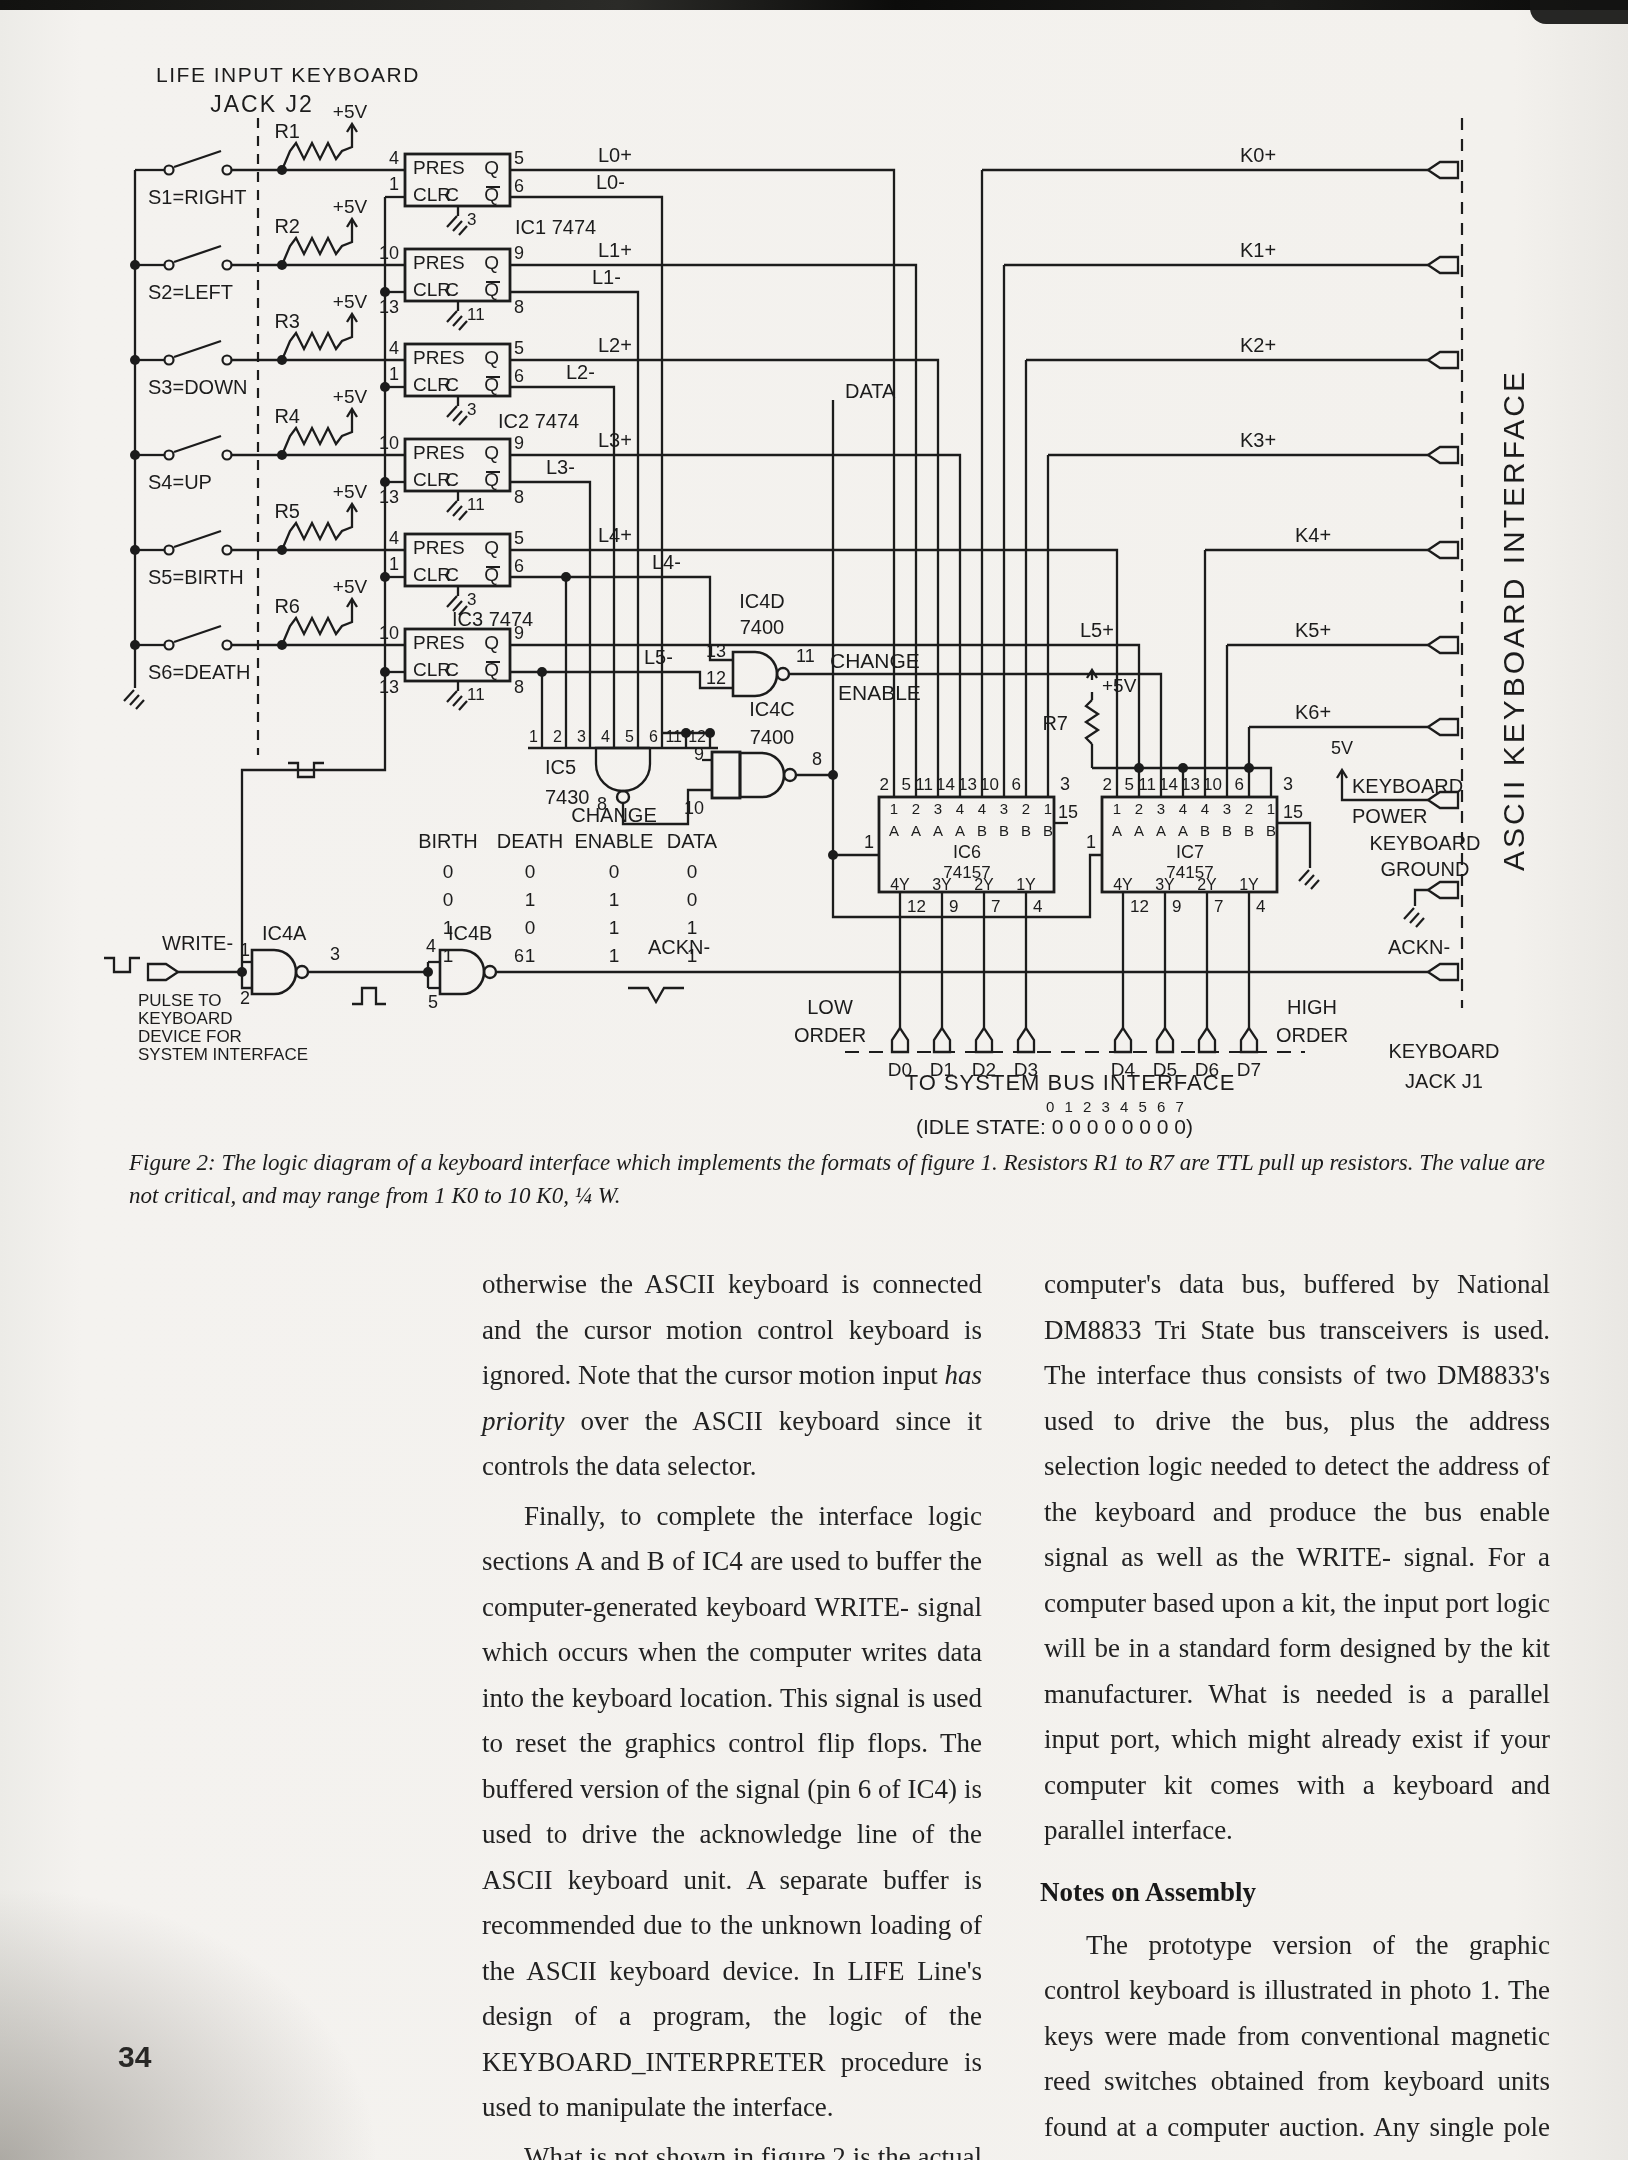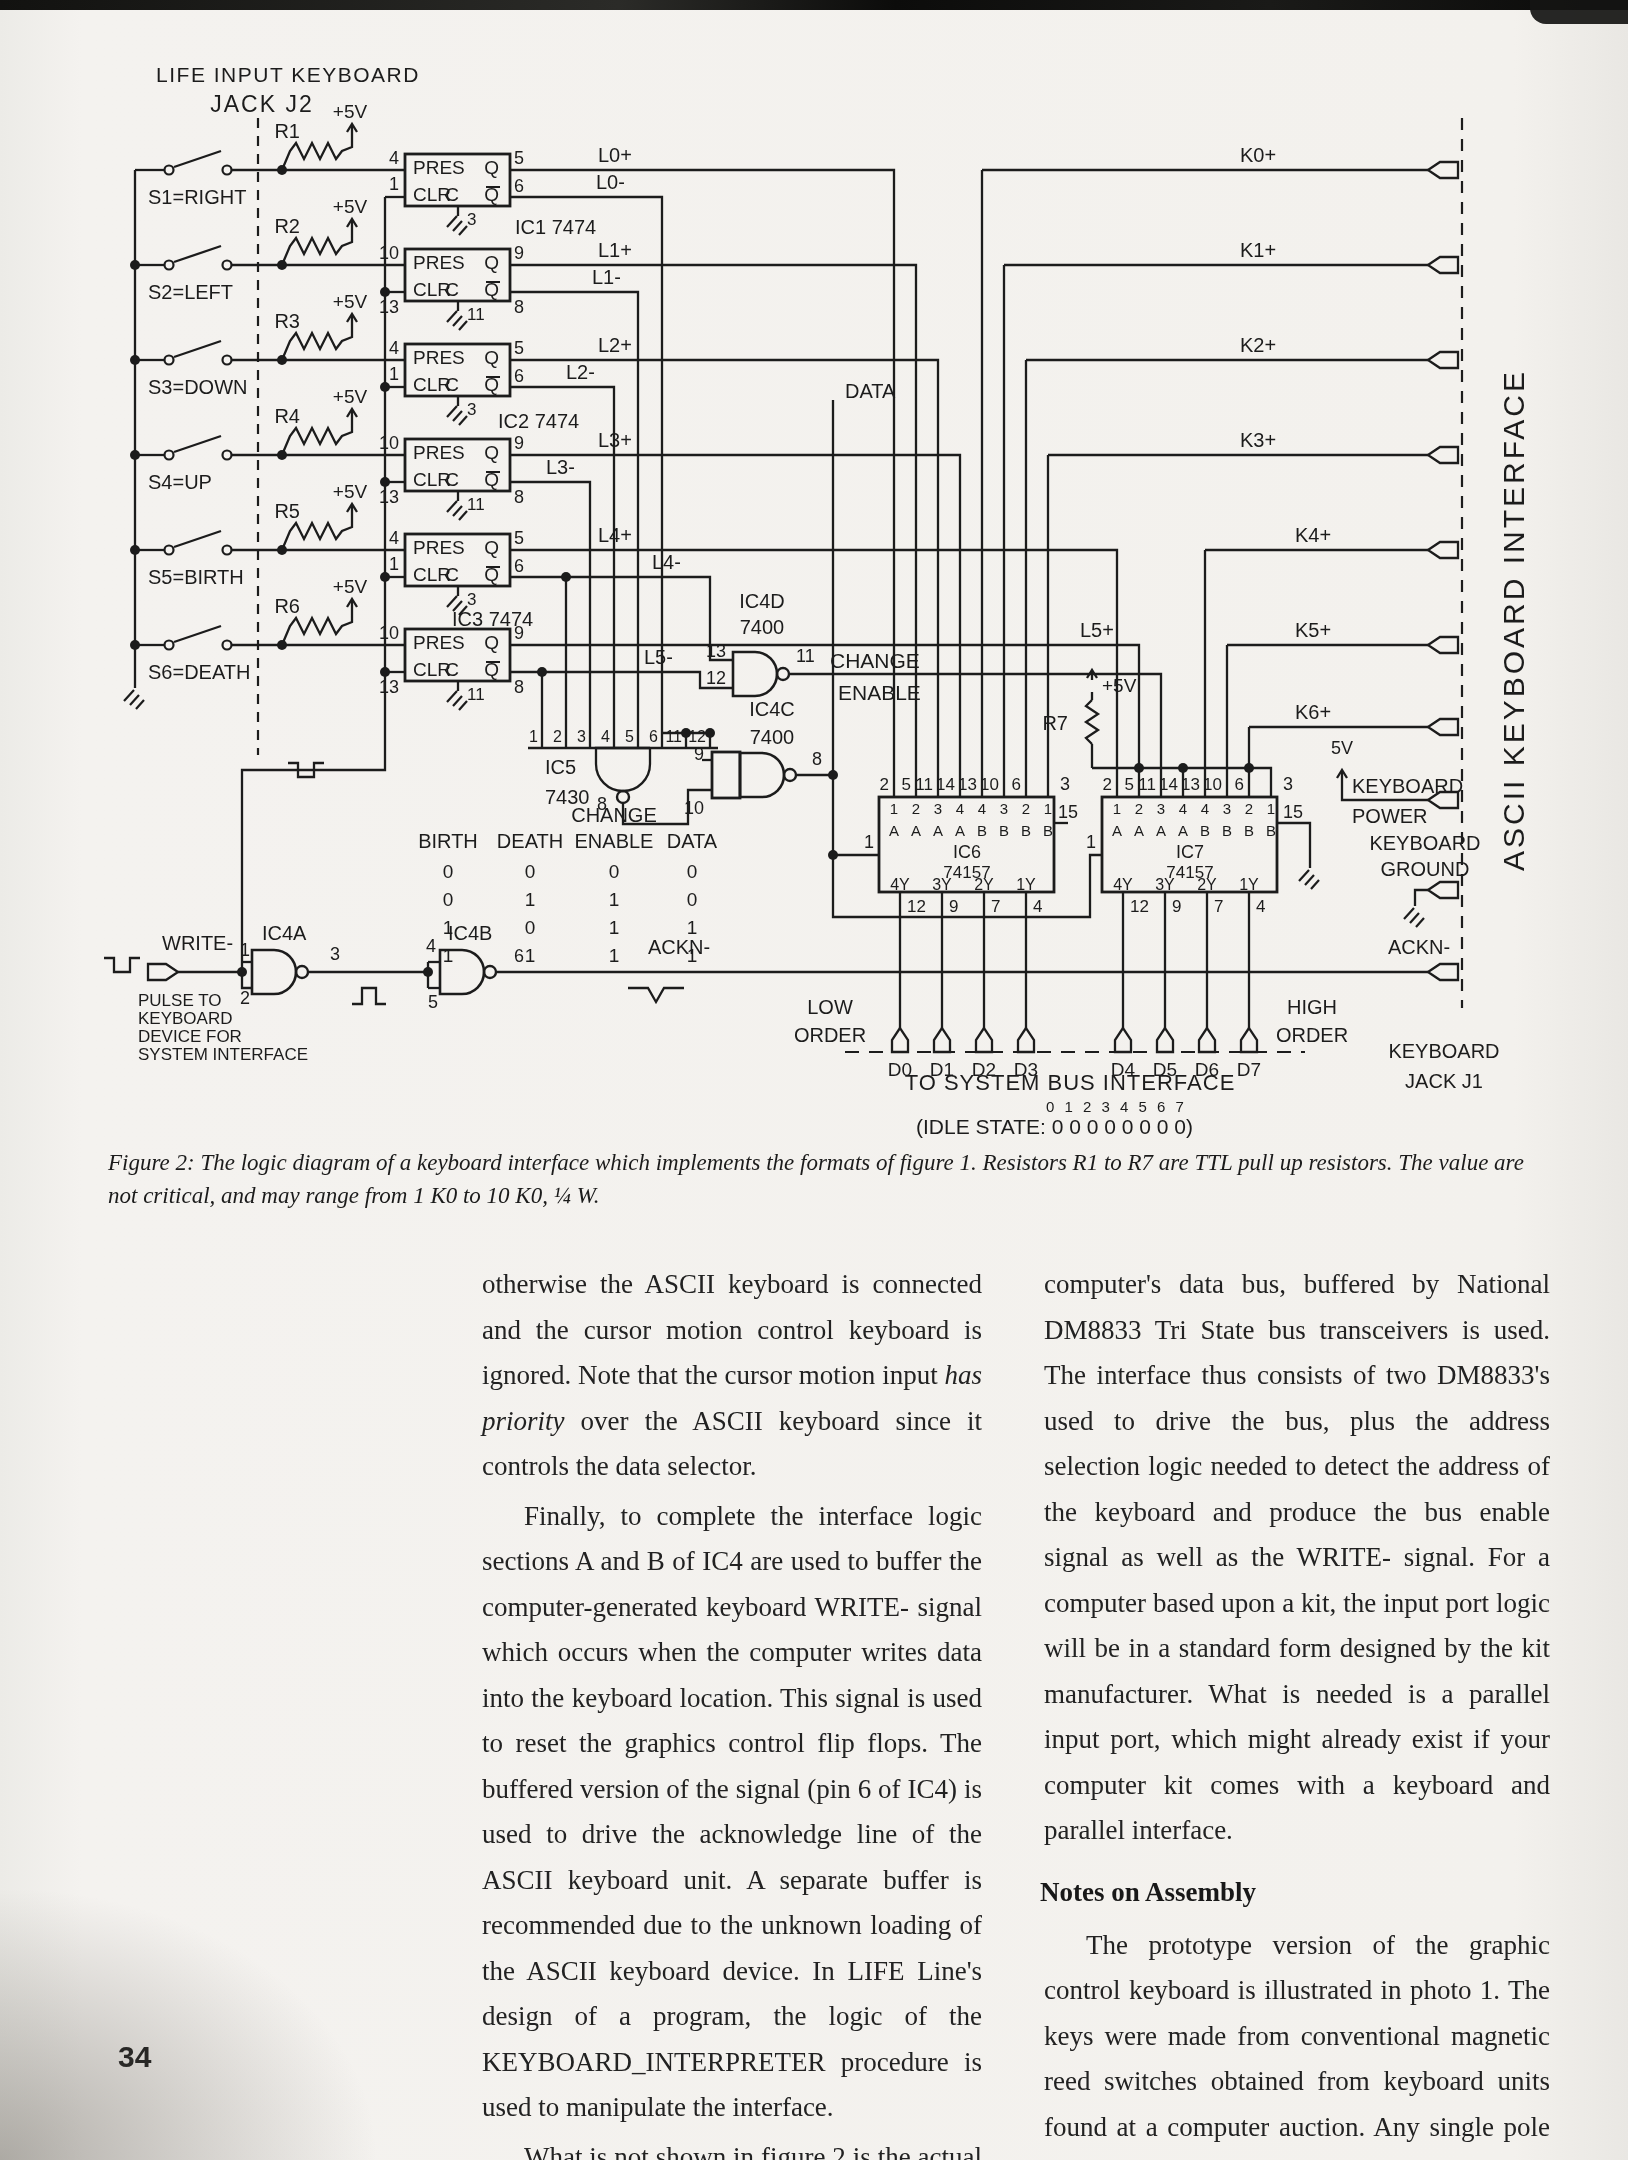--- a/index.html
+++ b/index.html
@@ -7,21 +7,21 @@
   .page{position:relative;width:1628px;height:2160px;
         background:linear-gradient(90deg,#ecebe7 0,#f4f2ef 5%,#f3f1ed 93%,#e9e7e3 100%);
         font-family:"Liberation Serif",serif;color:#1e1e1e}
   .topbar{position:absolute;top:0;left:0;width:100%;height:10px;
         background:linear-gradient(90deg,#121210 0,#2b2b28 38%,#0c0c0b 55%,#1a1a18 78%,#0a0a09 100%)}
   .topblot{position:absolute;top:0;right:0;width:98px;height:24px;background:#151513;border-radius:0 0 0 16px;opacity:.92}
   .cornershadow{position:absolute;left:0;top:1850px;width:430px;height:310px;pointer-events:none;
         background:radial-gradient(ellipse at 0% 100%,rgba(104,99,91,.48),rgba(104,99,91,0) 62%)}
   svg#schem{position:absolute;top:0;left:0}
   svg#schem text{font-family:"Liberation Sans",sans-serif;fill:#1c1c1c}
-  .caption{position:absolute;left:108px;top:1146px;width:1430px;
+  .caption{position:absolute;left:129px;top:1146px;width:1430px;
         font:italic 23px/33px "Liberation Serif",serif;color:#1b1b1b}
   .col{position:absolute;top:1258px}
   .colL{left:478px;width:508px}
   .colR{left:1040px;width:514px}
   .col p{margin:4px;text-align:justify;font:27px/45.5px "Liberation Serif",serif;color:#222}
   .col p.ind{text-indent:42px}
   .col h3{margin:16px 0 8px 0;font:bold 27px/45px "Liberation Serif",serif;color:#181818}
   .pagenum{position:absolute;left:118px;top:2040px;font:bold 30px "Liberation Sans",sans-serif;color:#161616}
 </style>
 </head>

